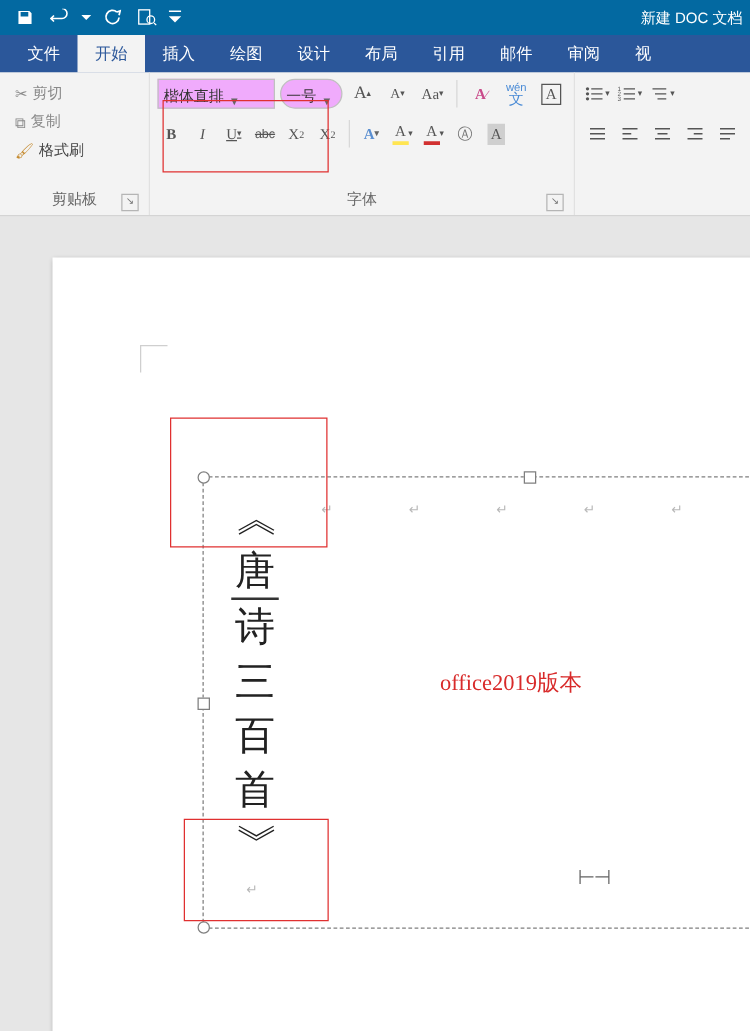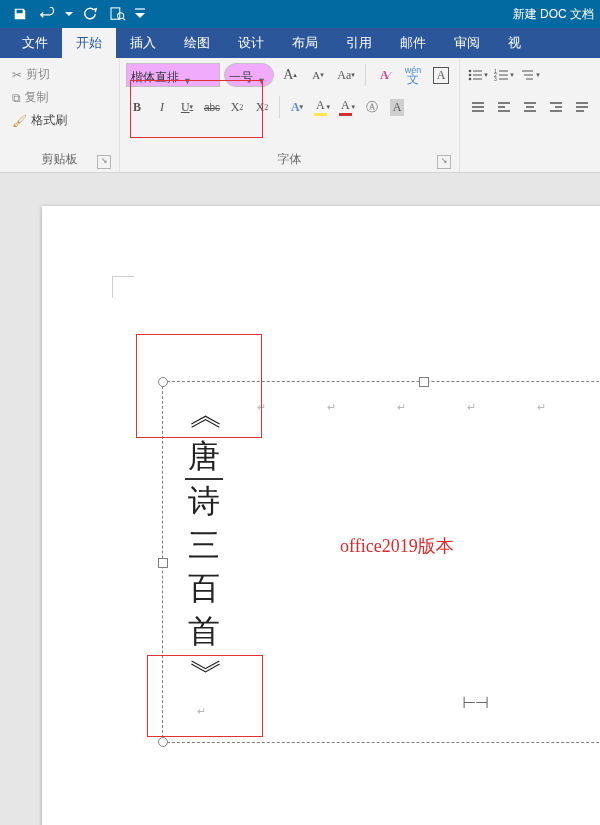--- a/index.html
+++ b/index.html
@@ -309,16 +309,16 @@
           <span style="transform:rotate(90deg)">》</span>
         </div>
         <div class="pil" style="left:34px;bottom:24px">↵</div>
 
         <div class="ibeam" style="right:195px;bottom:30px">⊢⊣</div>
       </div>
 
       <div class="redbox" style="left:94px;top:128px;width:124px;height:102px"></div>
       <div class="redbox" style="left:105px;top:449px;width:114px;height:80px"></div>
 
-      <div class="anno" style="left:298px;top:328px">office2019版本</div>
+      <div class="anno" style="left:310px;top:328px">office2019版本</div>
     </div>
   </div>
 </div>
 
 </body></html>

